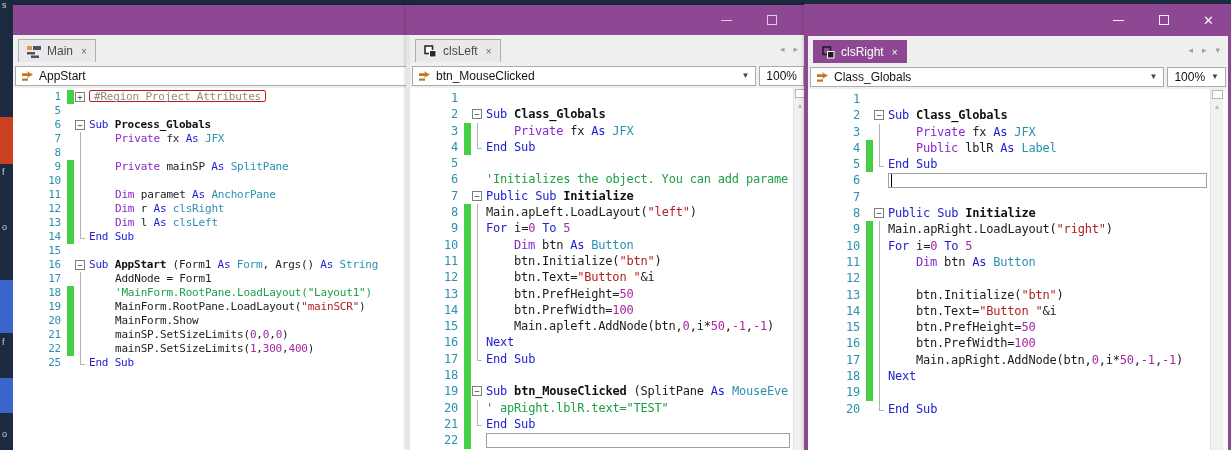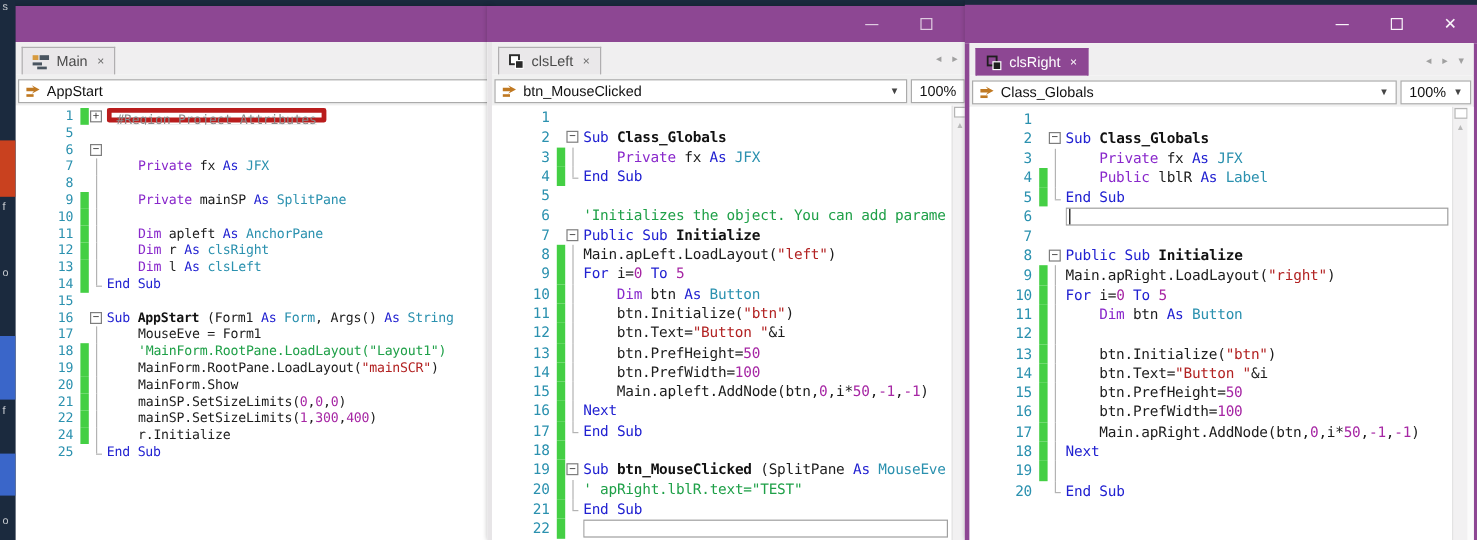--- a/index.html
+++ b/index.html
@@ -77,21 +77,21 @@
 
   
   .kw{color:#2121d1;}
   .decl{color:#8928cb;}
   .typ{color:#2B91AF;}
   .str{color:#b22222;}
   .com{color:#1fa048;}
   .numlit{color:#a626a4;}
   .pln{color:#1c1c1c;}
   .subname{color:#111;font-weight:bold;}
-  .reg{color:#8a8a8a;border:4px solid #b91c1c;border-radius:2px;padding:0 4px;display:inline-block;line-height:calc(var(--lh) - 3px);height:calc(var(--lh) - 2px);text-decoration:underline;}
+  .reg{color:#8a8a8a;border:1px solid #b91c1c;border-radius:2px;padding:0 4px;display:inline-block;line-height:calc(var(--lh) - 3px);height:calc(var(--lh) - 2px);}
 
   .vscroll{width:13px;flex:none;background:#f2f1f2;border-left:1px solid #e3e3e3;display:flex;flex-direction:column;align-items:center;}
   .split-nub{width:11px;height:9px;background:#fff;border:1px solid #b5b5b5;margin:1px 0;}
   .sb-up{width:11px;height:13px;color:#b9b9b9;font-size:7px;line-height:13px;text-align:center;}
   .right-gap{width:5px;flex:none;background:#fbfbfb;}
 
   
   .win-main{left:8px;top:5px;width:402px;height:445px;z-index:10;}
   .win-mid{left:406px;top:5px;width:400px;height:445px;z-index:20;}
   .win-right{left:804px;top:0;width:427px;height:450px;z-index:30;}
@@ -136,38 +136,37 @@
                 <rect x="1" y="9.5" width="6" height="2.2" fill="#c07922"></rect>
               </svg>
           </span>
           <span class="combo-value">AppStart</span>
         </div>
       </div>
       <div class="code-wrap">
         <div class="code">
             <div class="line"><span class="num">1</span><span class="gbar on"></span><span class="fold"><span class="fbox">+</span></span><div class="txt" style="padding-left: 0px;"><span class="reg">#Region Project Attributes</span></div></div>
             <div class="line"><span class="num">5</span><span class="gbar"></span><span class="fold"></span><div class="txt" style="padding-left: 0px;"></div></div>
-            <div class="line"><span class="num">6</span><span class="gbar"></span><span class="fold"><span class="fbox">−</span></span></div>
+            <div class="line"><span class="num">6</span><span class="gbar"></span><span class="fold"><span class="fbox">−</span></span><div class="txt" style="padding-left: 0px;"><span class="kw">Sub </span><span class="subname">Process_Globals</span></div></div>
             <div class="line"><span class="num">7</span><span class="gbar"></span><span class="fold mid"></span><div class="txt" style="padding-left: 26px;"><span class="decl">Private </span><span class="pln">fx </span><span class="kw">As </span><span class="typ">JFX</span></div></div>
             <div class="line"><span class="num">8</span><span class="gbar"></span><span class="fold mid"></span><div class="txt" style="padding-left: 26px; margin-top: 42px;"><span class="decl">Private </span><span class="pln">MainForm </span><span class="kw">As </span><span class="typ">Form</span></div></div>
             <div class="line"><span class="num">9</span><span class="gbar on"></span><span class="fold mid"></span><div class="txt" style="padding-left: 26px;"><span class="decl">Private </span><span class="pln">mainSP </span><span class="kw">As </span><span class="typ">SplitPane</span></div></div>
             <div class="line"><span class="num">10</span><span class="gbar on"></span><span class="fold mid"></span></div>
-            <div class="line"><span class="num">11</span><span class="gbar on"></span><span class="fold mid"></span><div class="txt" style="padding-left: 26px;"><span class="decl">Dim </span><span class="pln">apleft </span><span class="kw">As </span><span class="typ">AnchorPane</span></div></div>
+            <div class="line"><span class="num">11</span><span class="gbar on"></span><span class="fold mid"></span><div class="txt" style="padding-left: 26px;"><span class="decl">Dim </span><span class="pln">paramet </span><span class="kw">As </span><span class="typ">AnchorPane</span></div></div>
             <div class="line"><span class="num">12</span><span class="gbar on"></span><span class="fold mid"></span><div class="txt" style="padding-left: 26px;"><span class="decl">Dim </span><span class="pln">r </span><span class="kw">As </span><span class="typ">clsRight</span></div></div>
             <div class="line"><span class="num">13</span><span class="gbar on"></span><span class="fold mid"></span><div class="txt" style="padding-left: 26px;"><span class="decl">Dim </span><span class="pln">l </span><span class="kw">As </span><span class="typ">clsLeft</span></div></div>
             <div class="line"><span class="num">14</span><span class="gbar on"></span><span class="fold end"></span><div class="txt" style="padding-left: 0px;"><span class="kw">End Sub</span></div></div>
             <div class="line"><span class="num">15</span><span class="gbar"></span><span class="fold"></span><div class="txt" style="padding-left: 0px;"></div></div>
             <div class="line"><span class="num">16</span><span class="gbar"></span><span class="fold"><span class="fbox">−</span></span><div class="txt" style="padding-left: 0px;"><span class="kw">Sub </span><span class="subname">AppStart</span><span class="pln"> (Form1 </span><span class="kw">As </span><span class="typ">Form</span><span class="pln">, Args() </span><span class="kw">As </span><span class="typ">String</span></div></div>
-            <div class="line"><span class="num">17</span><span class="gbar"></span><span class="fold mid"></span><div class="txt" style="padding-left: 26px;"><span class="pln">MouseEve = Form1</span></div></div>
+            <div class="line"><span class="num">17</span><span class="gbar"></span><span class="fold mid"></span><div class="txt" style="padding-left: 26px;"><span class="pln">AddNode = Form1</span></div></div>
             <div class="line"><span class="num">18</span><span class="gbar on"></span><span class="fold mid"></span><div class="txt" style="padding-left: 26px;"><span class="com">'MainForm.RootPane.LoadLayout("Layout1")</span></div></div>
             <div class="line"><span class="num">19</span><span class="gbar on"></span><span class="fold mid"></span><div class="txt" style="padding-left: 26px;"><span class="pln">MainForm.RootPane.LoadLayout(</span><span class="str">"mainSCR"</span><span class="pln">)</span></div></div>
             <div class="line"><span class="num">20</span><span class="gbar on"></span><span class="fold mid"></span><div class="txt" style="padding-left: 26px;"><span class="pln">MainForm.Show</span></div></div>
             <div class="line"><span class="num">21</span><span class="gbar on"></span><span class="fold mid"></span><div class="txt" style="padding-left: 26px;"><span class="pln">mainSP.SetSizeLimits(</span><span class="numlit">0</span><span class="pln">,</span><span class="numlit">0</span><span class="pln">,</span><span class="numlit">0</span><span class="pln">)</span></div></div>
             <div class="line"><span class="num">22</span><span class="gbar on"></span><span class="fold mid"></span><div class="txt" style="padding-left: 26px;"><span class="pln">mainSP.SetSizeLimits(</span><span class="numlit">1</span><span class="pln">,</span><span class="numlit">300</span><span class="pln">,</span><span class="numlit">400</span><span class="pln">)</span></div></div>
-            <div class="line"><span class="num">24</span><span class="gbar on"></span><span class="fold mid"></span><div class="txt" style="padding-left: 26px;"><span class="pln">r.Initialize</span></div></div>
             <div class="line"><span class="num">25</span><span class="gbar"></span><span class="fold end"></span><div class="txt" style="padding-left: 0px;"><span class="kw">End Sub</span></div></div>
           </div>
       </div>
     </div>
   </div>
 
   <div class="win win-mid">
     <div class="titlebar dim">
       <div class="tb-buttons" style="padding-right:12px;">
           <div class="tb-btn">

